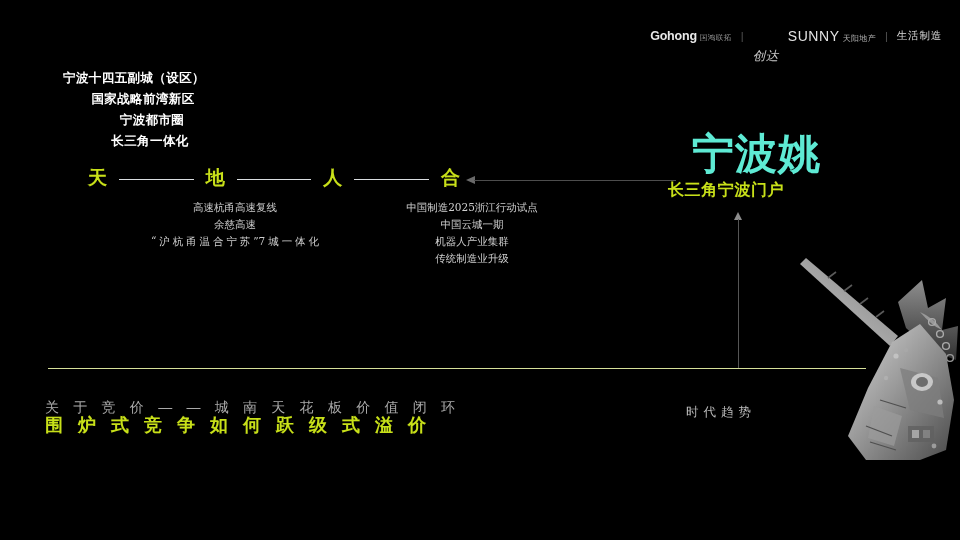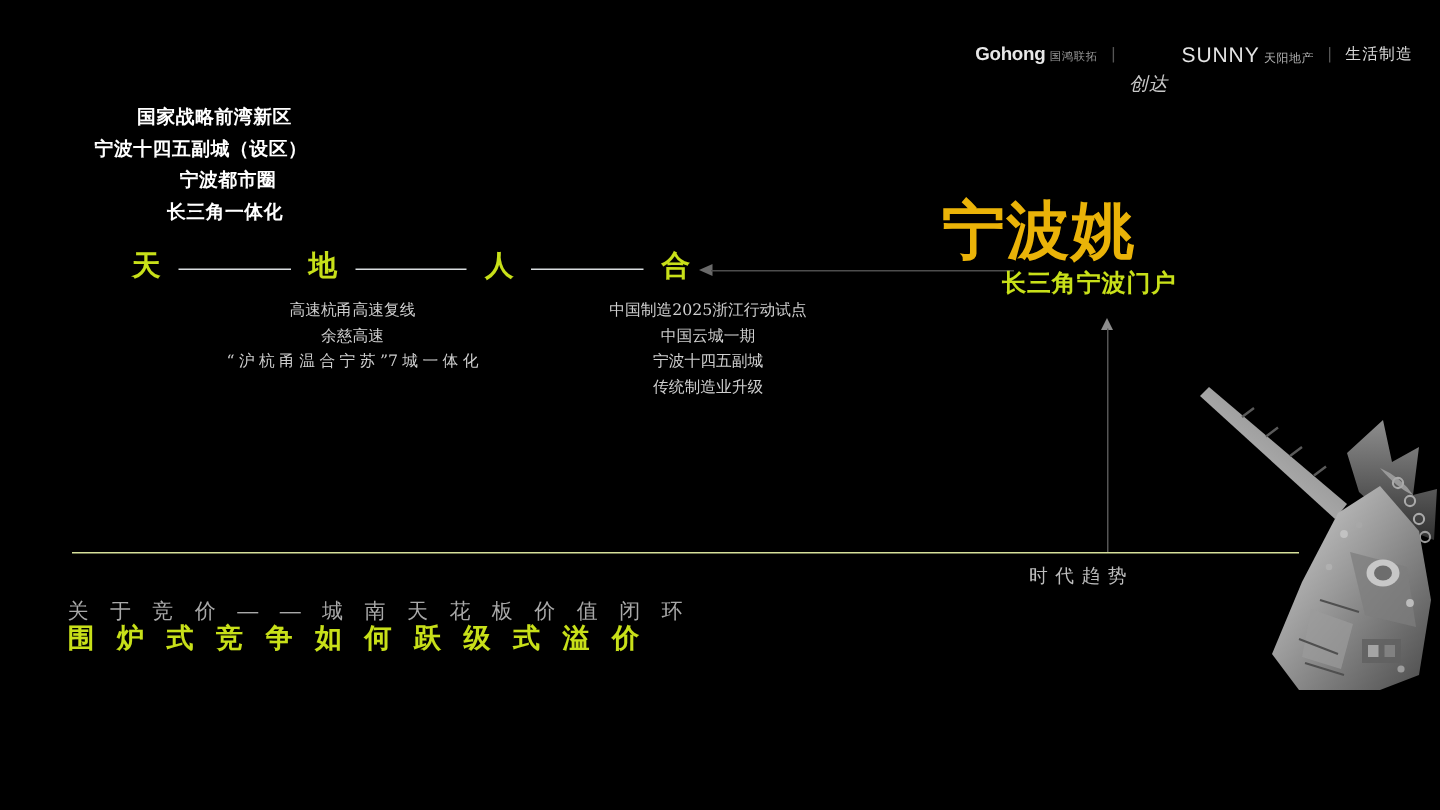--- a/index.html
+++ b/index.html
@@ -183,23 +183,23 @@
     white-space: normal;
     text-align: justify;
     text-align-last: justify;
     width: 168px;
     margin: 0 auto;
   }
 
   
   #title-main {
     position: absolute;
-    left: 628px;
+    left: 692px;
     top: 133px;
-    color: #eab308;
+    color: #5eead4;
     font-size: 42px;
     font-weight: bold;
     letter-spacing: 1px;
     line-height: 1;
     white-space: nowrap;
   }
   #title-sub {
     position: absolute;
     left: 668px;
     top: 182px;
@@ -244,21 +244,21 @@
     left: 48px;
     top: 368px;
     width: 818px;
     height: 1px;
     background: #d6e09a;
   }
 
   #era-label {
     position: absolute;
     left: 686px;
-    top: 376px;
+    top: 404px;
     color: #bdbdbd;
     font-size: 12.5px;
     letter-spacing: 5px;
     white-space: nowrap;
   }
 
   
   #sub-headline {
     position: absolute;
     left: 45px;
@@ -303,22 +303,22 @@
     <span class="brand-script">创达</span>
     <span class="brand-unit">
       <span class="brand-sunny">SUNNY</span>
       <span class="brand-sunny-cn">天阳地产</span>
     </span>
     <span class="brand-sep">|</span>
     <span class="brand-life">生活制造</span>
   </div>
 
   <div id="col-left-top">
+    <div class="lvl ind0">宁波十四五副城（设区）</div>
     <div class="lvl ind1">国家战略前湾新区</div>
-    <div class="lvl ind0">宁波十四五副城（设区）</div>
     <div class="lvl ind2">宁波都市圈</div>
     <div class="lvl ind3">长三角一体化</div>
   </div>
 
 
   <div id="tdrh">
     <span class="ch">天</span>
     <span class="dash"></span>
     <span class="ch">地</span>
     <span class="dash"></span>
@@ -334,21 +334,21 @@
 
   <div id="detail-left" class="serif-block">
     <div class="row">高速杭甬高速复线</div>
     <div class="row">余慈高速</div>
     <div class="row wrap">“沪杭甬温合宁苏”7城一体化</div>
   </div>
 
   <div id="detail-right" class="serif-block">
     <div class="row">中国制造2025浙江行动试点</div>
     <div class="row">中国云城一期</div>
-    <div class="row">宁波十四五副城</div>
+    <div class="row">机器人产业集群</div>
     <div class="row">传统制造业升级</div>
   </div>
 
   <div id="title-main">宁波姚</div>
   <div id="title-sub">长三角宁波门户</div>
 
   <div id="arrow-v">
     <span class="head"></span>
     <span class="shaft"></span>
   </div>

